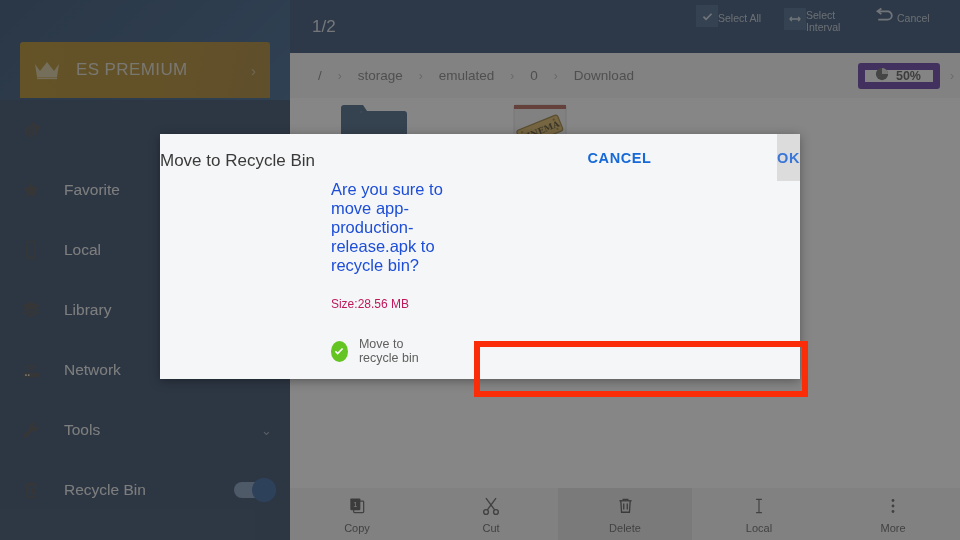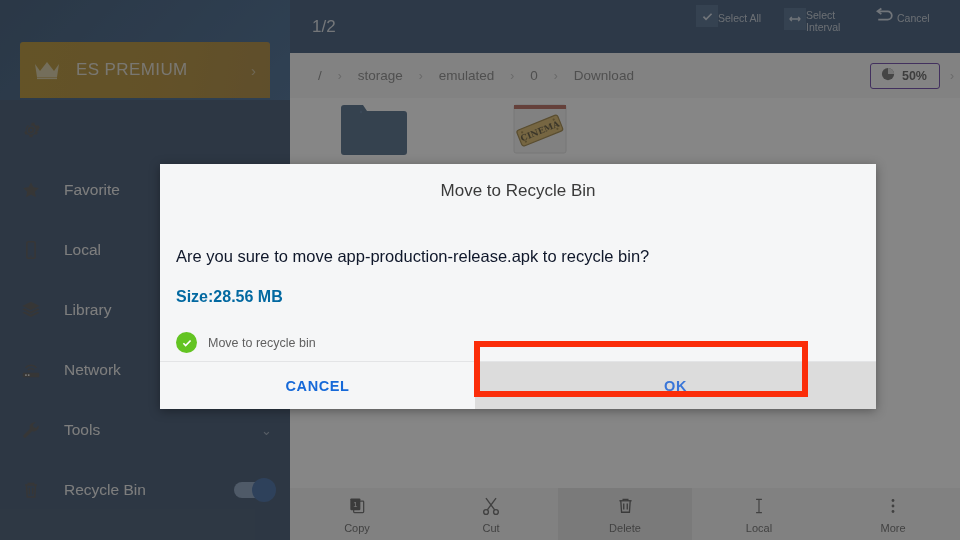--- a/index.html
+++ b/index.html
@@ -70,21 +70,21 @@
     position: absolute; left: 0; top: 53px; width: 670px; height: 45px;
     background: #f3f3f3;
     display: flex; align-items: center; padding-left: 28px;
   }
   .crumb { color: #707070; font-size: 13.5px; }
   .csep { color: #b4b4b4; font-size: 12px; margin: 0 16px; }
   #storage-pill {
     margin-left: auto; margin-right: 8px;
     height: 26px; padding: 0 12px 0 10px;
     display: flex; align-items: center; gap: 7px;
-    border: 1px solid #4c1d95; border-radius: 3px; background: #fafafa;
+    border: 7px solid #4c1d95; border-radius: 3px; background: #fafafa;
   }
   #storage-pct { font-size: 12.5px; font-weight: bold; color: #3f3f3f; }
 
   #filegrid { position: absolute; left: 0; top: 98px; width: 670px; height: 390px; background: #fff; }
   .fitem { position: absolute; width: 110px; text-align: center; }
   .folder-ic { width: 68px; height: 54px; margin: 0 auto; }
   .apk-ic { width: 58px; height: 58px; margin: 0 auto; }
 
   #bottombar {
     position: absolute; left: 0; top: 488px; width: 670px; height: 52px;
@@ -96,29 +96,29 @@
   .bb .bg { height: 22px; display: flex; align-items: center; justify-content: center; }
 
   
   #scrim {
     position: absolute; left: 0; top: 0; width: 960px; height: 540px;
     background: rgba(60,60,60,.62); z-index: 20;
   }
 
   
   #dialog {
-    position: absolute; left: 160px; top: 164px; width: 716px; height: 245px;
+    position: absolute; left: 160px; top: 134px; width: 640px; height: 245px;
     background: #f5f6f7; z-index: 30;
     box-shadow: 0 2px 10px rgba(0,0,0,.35);
-    display: flex; flex-direction: column;
+    display: flex; flex-direction: row;
   }
   #dlg-title { text-align: center; color: #3a3a3a; font-size: 17px; padding-top: 17px; }
   #dlg-body { padding: 0 16px; flex: 1; }
-  #dlg-msg { color: #0f172a; font-size: 16.5px; margin-top: 46px; }
-  #dlg-size { color: #0369a1; font-size: 16px; margin-top: 22px; font-weight: bold; }
+  #dlg-msg { color: #1d4ed8; font-size: 16.5px; margin-top: 46px; }
+  #dlg-size { color: #be185d; font-size: 12px; margin-top: 22px; }
   #dlg-check { display: flex; align-items: center; gap: 11px; margin-top: 26px; }
   #check-circle { width: 21px; height: 21px; border-radius: 50%; background: #63c422; display: flex; align-items: center; justify-content: center; }
   #dlg-check-lab { color: #606060; font-size: 12.5px; }
   #dlg-divider { height: 1px; background: #e3e4e6; }
   #dlg-actions { height: 47px; display: flex; }
   #cancel-btn { width: 315px; display: flex; align-items: center; justify-content: center;
     color: #1669d8; font-size: 14.5px; font-weight: bold; letter-spacing: .6px; }
   #ok-btn { flex: 1; display: flex; align-items: center; justify-content: center;
     background: #dcdcdc; color: #3a76d8; font-size: 14.5px; font-weight: bold; letter-spacing: .6px; }
 

